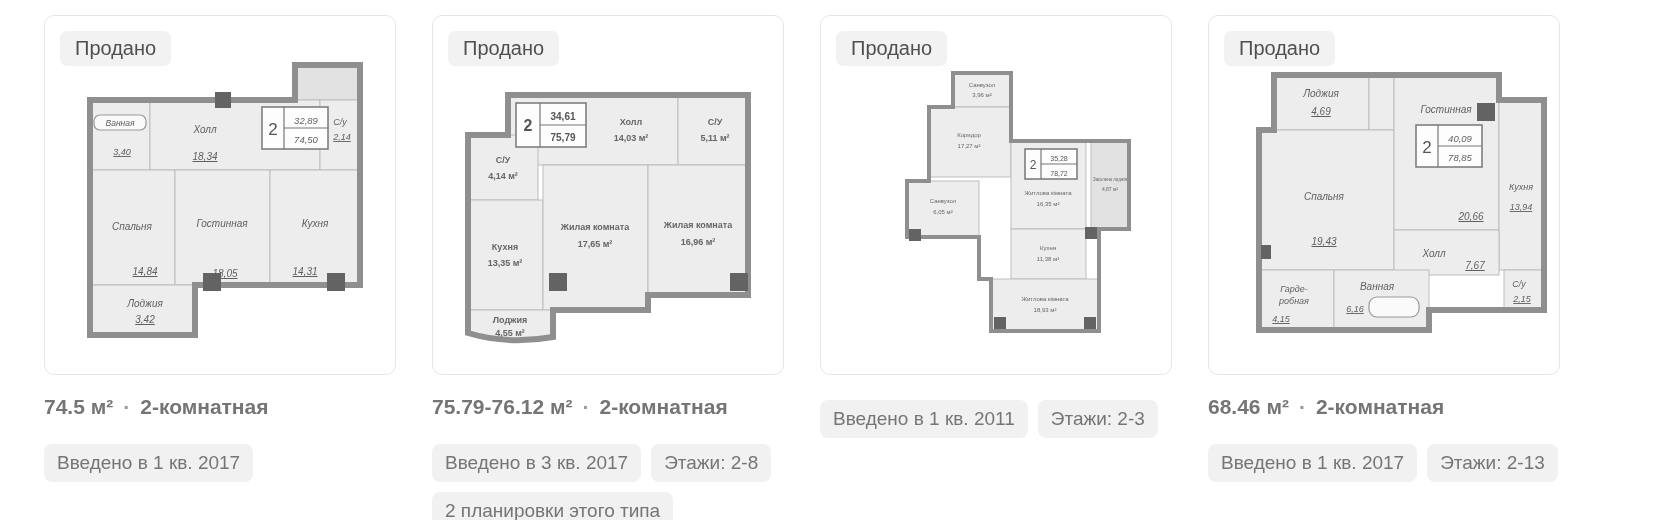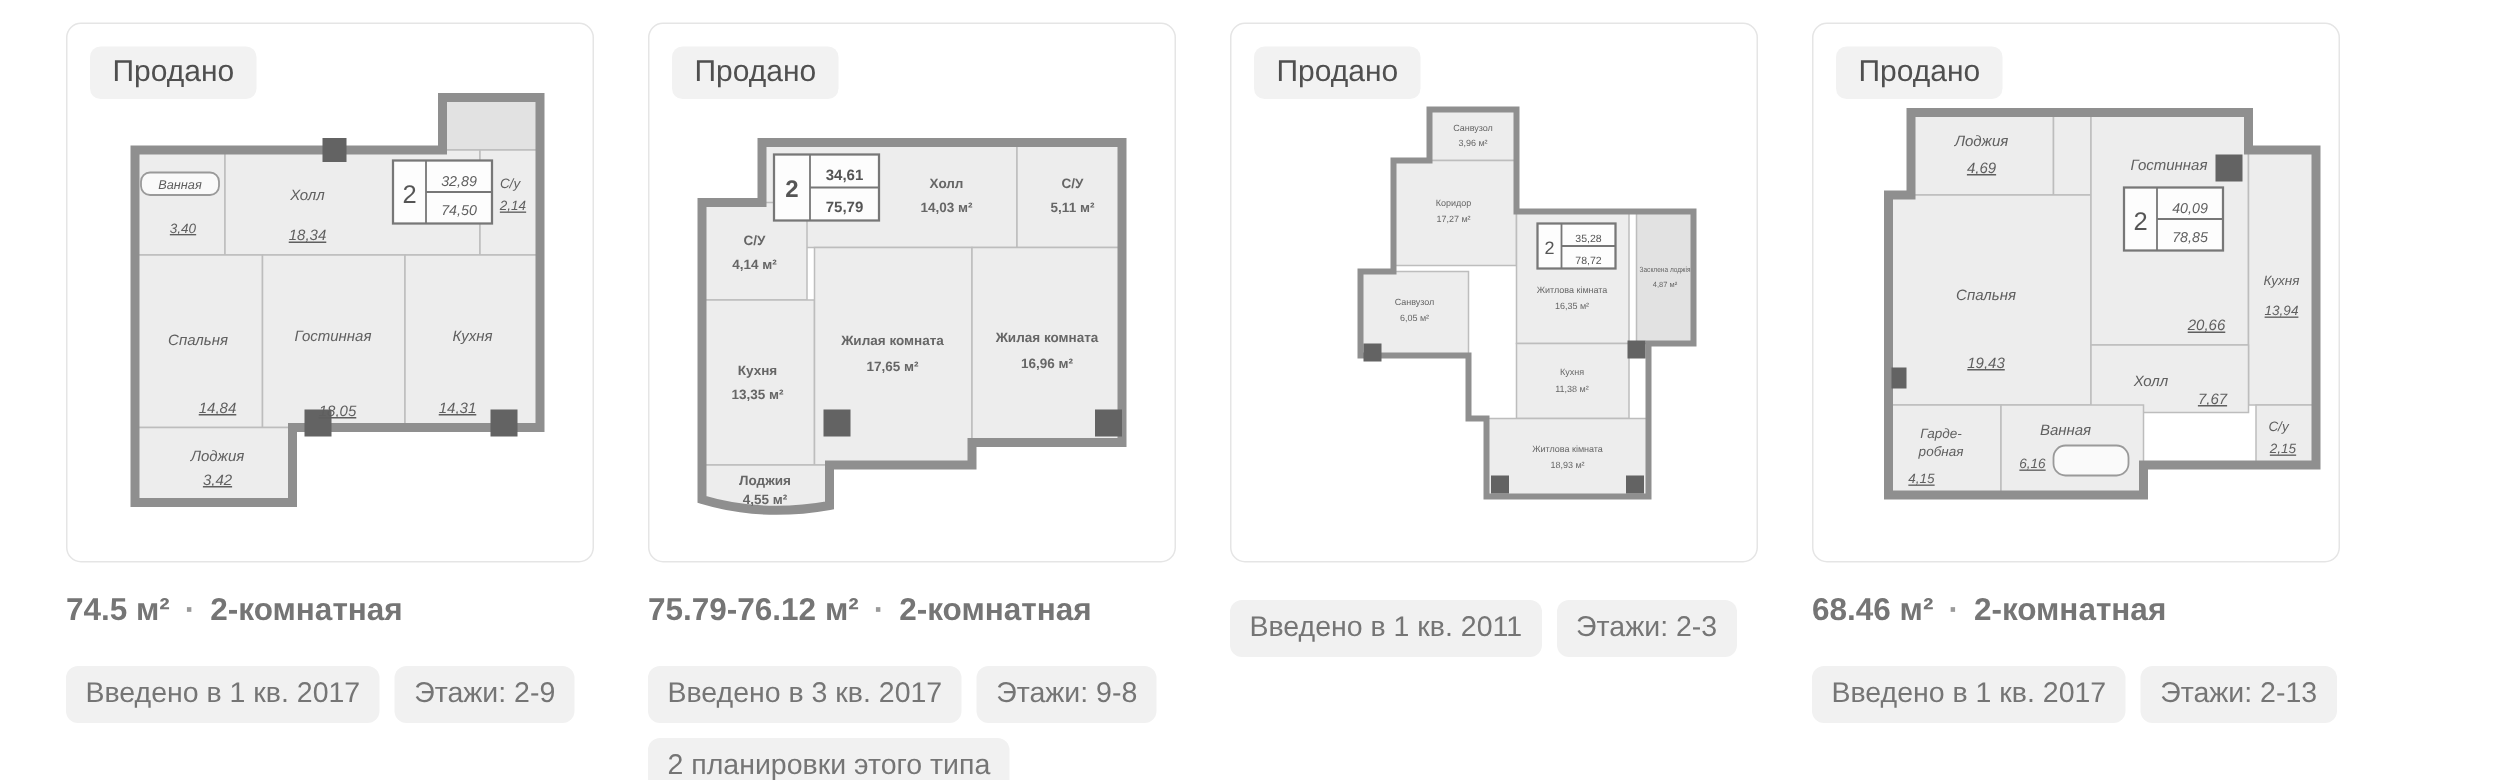--- a/index.html
+++ b/index.html
@@ -88,21 +88,20 @@
           <text class="t10 it" x="80" y="262">Лоджия</text>
           <text class="t10 it un" x="80" y="278">3,42</text>
         </g>
       </svg>
     </div>
     <div class="title">
       <span>74.5 м²</span><span class="dot">·</span><span>2-комнатная</span>
     </div>
     <div class="tags">
       <span class="tag">Введено в 1 кв. 2017</span>
-      <span class="tag">Этажи: 2-9</span>
     </div>
   </div>
 
   <div class="card">
     <div class="plan-box">
       <span class="badge">Продано</span>
       <svg class="plan" width="310" height="300" viewBox="0 0 310 300">
         <g>
           <rect class="room" x="55" y="50" width="170" height="70"></rect>
           <rect class="room" x="225" y="50" width="70" height="70"></rect>
@@ -139,21 +138,21 @@
           <text class="c2t" x="57" y="278">Лоджия</text>
           <text class="c2t" x="57" y="291">4,55 м²</text>
         </g>
       </svg>
     </div>
     <div class="title">
       <span>75.79-76.12 м²</span><span class="dot">·</span><span>2-комнатная</span>
     </div>
     <div class="tags">
       <span class="tag">Введено в 3 кв. 2017</span>
-      <span class="tag">Этажи: 9-8</span>
+      <span class="tag">Этажи: 2-8</span>
       <span class="tag">2 планировки этого типа</span>
     </div>
   </div>
 
   <div class="card">
     <div class="plan-box">
       <span class="badge">Продано</span>
       <svg class="plan" width="310" height="300" viewBox="0 0 310 300">
         <g>
           <rect class="room" x="112" y="28" width="58" height="34"></rect>

